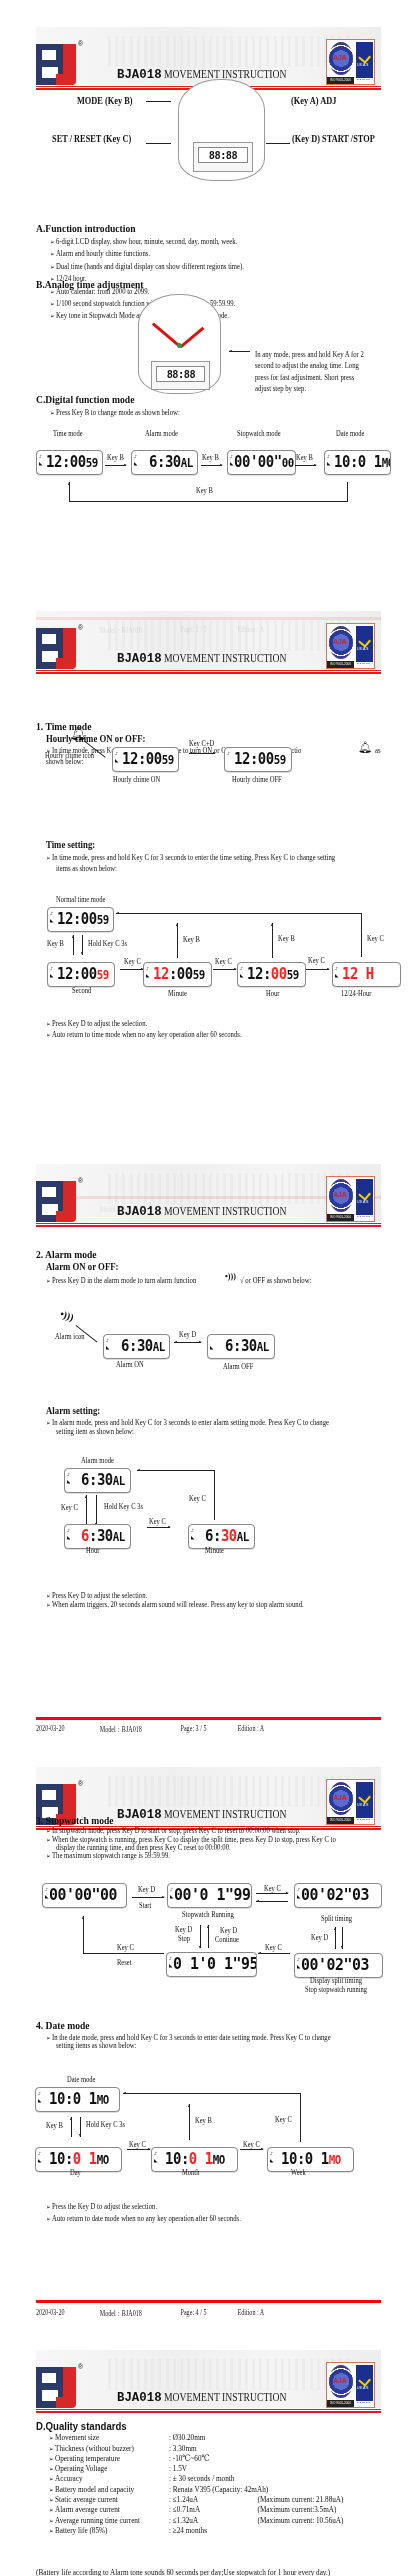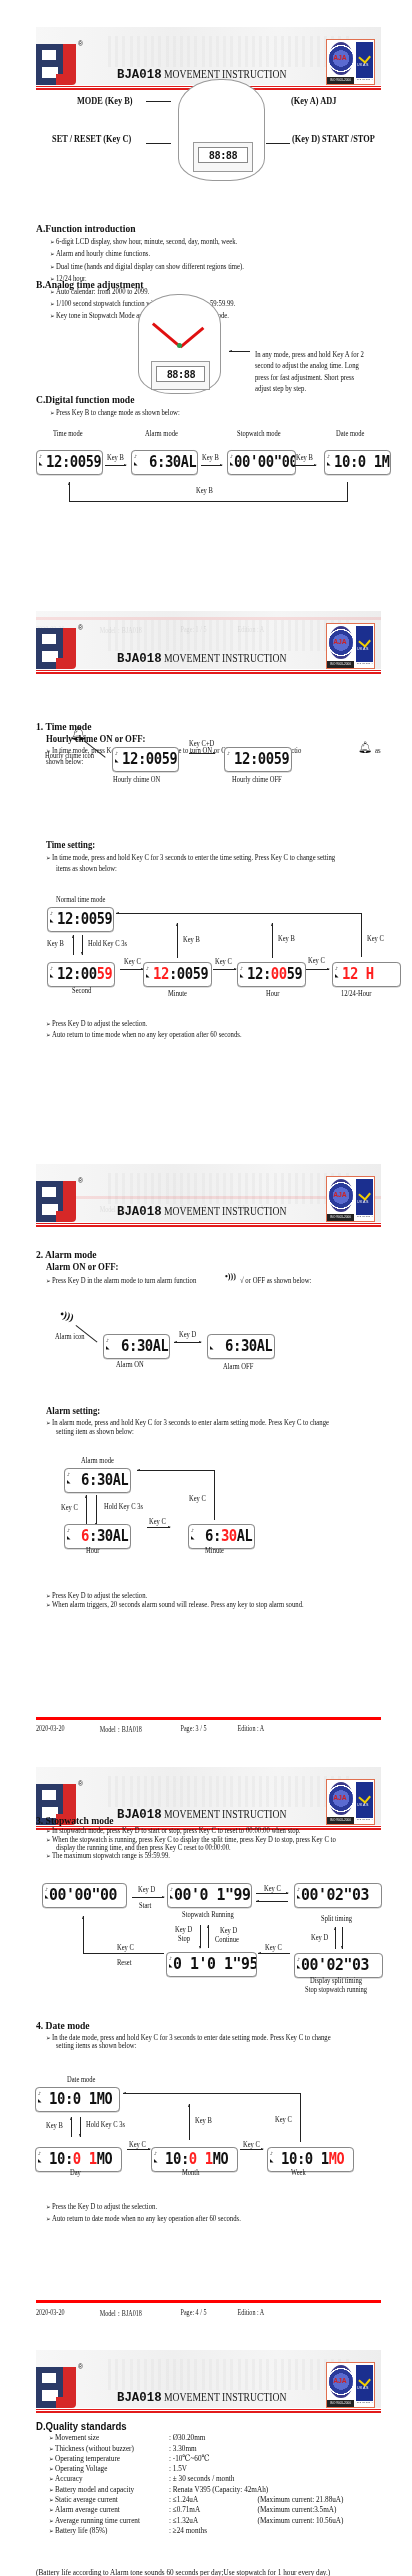--- a/index.html
+++ b/index.html
@@ -37,21 +37,21 @@
   .h1{font-size:11.3px;font-weight:bold;transform:scaleX(.85);transform-origin:left;white-space:nowrap;}
   .h2{font-size:10.3px;font-weight:bold;transform:scaleX(.85);transform-origin:left;white-space:nowrap;}
   .p{font-size:8.2px;line-height:12.4px;transform:scaleX(.82);transform-origin:left;white-space:nowrap;}
   .sm{font-size:7.7px;transform:scaleX(.85);transform-origin:left;white-space:nowrap;}
   .bul:before{content:"\27A2  ";font-size:6.7px;}
   .lbl{font-size:7.7px;transform:scaleX(.85);transform-origin:left;white-space:nowrap;}
   
   .lcd{position:absolute;height:23px;border:0.8px solid #888;border-radius:4.1px;background:#fff;box-shadow:0 0.5px 0 #bbb;overflow:hidden;}
   .lcd .ic{position:absolute;left:2.1px;top:3.1px;width:4.1px;font-size:4.6px;line-height:6.7px;color:#111;font-family:"DejaVu Sans",sans-serif;}
   .lcd .dg{position:absolute;left:9.3px;right:3.1px;top:1px;font-family:"DejaVu Sans Mono","Liberation Mono",monospace;font-weight:bold;font-size:15.5px;line-height:20.6px;letter-spacing:-0.5px;white-space:nowrap;color:#111;transform:scaleX(.9);transform-origin:left;}
-  .lcd .dg .sm2{font-size:15px;}
+  .lcd .dg .sm2{font-size:12px;}
   .lcd .dg .red{color:#ff2020;}
   
   .hl{position:absolute;height:0.5px;background:#222;}
   .vl{position:absolute;width:0.5px;background:#222;}
   .arr-r:after{content:"";position:absolute;right:-0.5px;top:-1.5px;border-left:3.1px solid #222;border-top:1.8px solid transparent;border-bottom:1.8px solid transparent;}
   .arr-l:before{content:"";position:absolute;left:-0.5px;top:-1.5px;border-right:3.1px solid #222;border-top:1.8px solid transparent;border-bottom:1.8px solid transparent;}
   .arr-u:before{content:"";position:absolute;left:-1.5px;top:-0.5px;border-bottom:3.1px solid #222;border-left:1.8px solid transparent;border-right:1.8px solid transparent;}
   .arr-d:after{content:"";position:absolute;left:-1.5px;bottom:-0.5px;border-top:3.1px solid #222;border-left:1.8px solid transparent;border-right:1.8px solid transparent;}
   
   .mv{position:absolute;border:0.8px solid #999;border-radius:48% 48% 40% 40%/30% 30% 22% 22%;background:#fff;}

